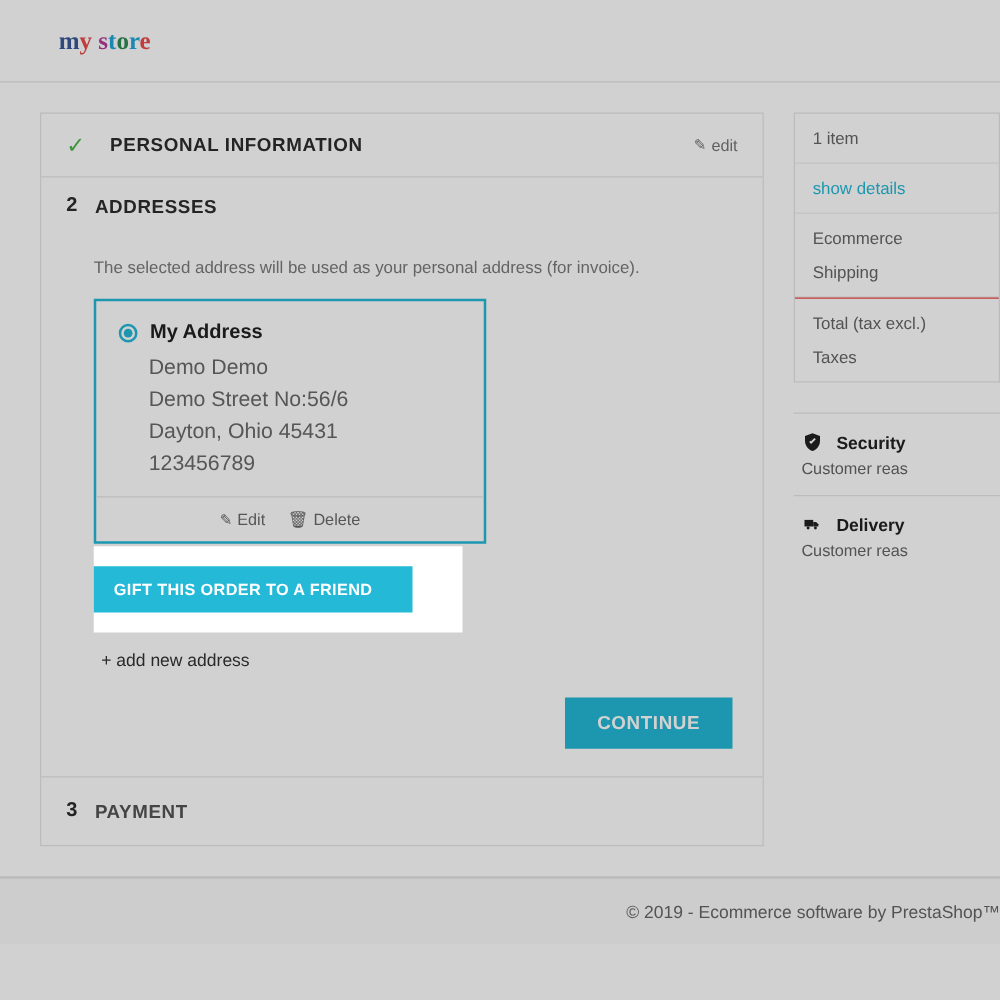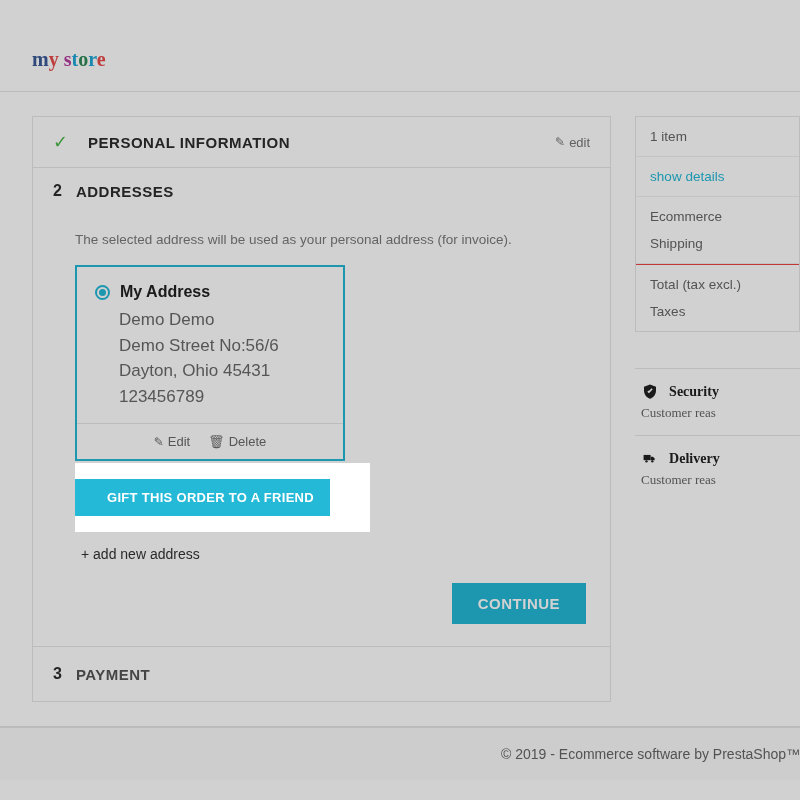--- a/index.html
+++ b/index.html
@@ -1,56 +1,56 @@
 <!DOCTYPE html>
 <html><head>
   <meta charset="utf-8">
   <style>
     * { box-sizing: border-box; margin: 0; padding: 0; }
     body { font-family: Arial, sans-serif; background: #fff; width: 800px; height: 800px; overflow: hidden; position: relative; }
     .overlay { position: absolute; inset: 0; background: rgba(0,0,0,0.18); z-index: 5; pointer-events: none; }
-    .logo-area { padding: 22px 0 20px 32px; margin-top: 26px; }
+    .logo-area { padding: 22px 0 20px 47px; }
     .logo { font-family: Georgia, serif; font-size: 20px; font-weight: bold; }
     .logo .m { color: #3b5998; } .logo .y { color: #e94b4b; }
     .logo .s { color: #b73c9e; } .logo .t { color: #1fa8d8; }
     .logo .o { color: #2e8b57; } .logo .r { color: #1fa8d8; }
     .logo .e { color: #e94b4b; }
     .divider-h { border-top: 1px solid #e5e5e5; }
     .content { display: flex; padding: 24px 0 0 32px; gap: 24px; }
     .main { width: 632px; background: #fff; border: 1px solid #e6e6e6; }
     .step-header { display: flex; align-items: center; padding: 14px 20px; border-bottom: 1px solid #e6e6e6; }
     .check-icon { color: #4cb64c; font-size: 18px; margin-right: 20px; }
     .step-num { font-weight: bold; font-size: 16px; margin-right: 14px; color: #2d2d2d; }
     .step-title { font-weight: bold; font-size: 15px; letter-spacing: 0.5px; color: #2d2d2d; }
     .step-title.muted { color: #555; }
     .edit-link { margin-left: auto; color: #777; font-size: 13px; display: flex; align-items: center; gap: 4px; cursor: pointer; }
     .step-body { padding: 18px 24px 22px 24px; border-bottom: 1px solid #e6e6e6; }
     .help-text { color: #7a7a7a; font-size: 13.5px; margin-bottom: 18px; margin-left: 18px; }
-    .address-card { margin-left: 18px; width: 270px; border: 2px solid #24b9d7; background: #fff; }
+    .address-card { margin-left: 18px; width: 314px; border: 2px solid #24b9d7; background: #fff; }
     .address-card-inner { padding: 16px 18px 14px 18px; }
     .address-title-row { display: flex; align-items: center; gap: 10px; margin-bottom: 6px; }
     .radio { width: 15px; height: 15px; border: 2px solid #24b9d7; border-radius: 50%; display: inline-flex; align-items: center; justify-content: center; }
     .radio-dot { width: 7px; height: 7px; background: #24b9d7; border-radius: 50%; }
     .address-title { font-weight: bold; font-size: 16px; color: #222; }
     .address-lines { color: #6a6a6a; font-size: 17px; line-height: 1.5; margin-left: 24px; }
     .address-actions { border-top: 1px solid #e6e6e6; display: flex; justify-content: center; gap: 18px; padding: 10px 0; }
     .address-action { color: #6a6a6a; font-size: 13px; display: flex; align-items: center; gap: 4px; cursor: pointer; }
     .highlight-wrap { position: relative; z-index: 10; background: #fff; margin-left: 18px; margin-top: 2px; padding: 16px 18px 16px 0; width: 295px; box-shadow: 0 0 0 0 rgba(0,0,0,0); }
-    .gift-btn { background: #24b9d7; color: #fff; font-weight: bold; font-size: 13px; letter-spacing: 0.3px; padding: 11px 16px; border: none; cursor: pointer; text-align: right; width: 255px;}
+    .gift-btn { background: #24b9d7; color: #fff; font-weight: bold; font-size: 13px; letter-spacing: 0.3px; padding: 11px 16px; border: none; cursor: pointer; text-align: left; width: 255px;}
     .add-addr { margin-left: 24px; margin-top: 14px; color: #333; font-size: 14px; cursor: pointer; display: inline-block; }
     .continue-row { text-align: right; margin-top: 20px; }
     .continue-btn { background: #24b9d7; color: #fff; font-weight: bold; font-size: 15px; letter-spacing: 0.5px; padding: 12px 26px; border: none; cursor: pointer; }
     .step3 { padding: 18px 20px; display: flex; align-items: center; }
     .sidebar { width: 180px; }
     .side-block { border: 1px solid #e6e6e6; background: #fff; }
     .side-row { padding: 12px 14px; color: #666; font-size: 13.5px; border-bottom: 1px solid #eee; }
     .side-row.link { color: #24b9d7; cursor: pointer; }
     .side-row.nb { border-bottom: none; }
     .side-row.bt { border-top: 1px solid #ef4444; }
-    .reassurance { margin-top: 36px; font-family: Liberation Serif, serif; }
+    .reassurance { margin-top: 24px; }
     .reassure-item { border-top: 1px solid #e6e6e6; padding: 14px 0 14px 6px; }
     .reassure-title { display: flex; align-items: center; gap: 10px; color: #222; font-size: 14px; font-weight: bold; }
     .reassure-sub { color: #666; font-size: 13px; margin-top: 4px; }
     .r-icon { width: 18px; height: 18px; display: inline-flex; align-items: center; justify-content: center; font-size: 16px; }
     .footer { margin-top: 24px; border-top: 2px solid #e5e5e5; background: #fafafa; text-align: right; padding: 18px 0; color: #666; font-size: 14px; }
     .pencil { display:inline-block; transform: rotate(0deg); font-size: 12px; }
   </style>
 </head>
 <body>
 

